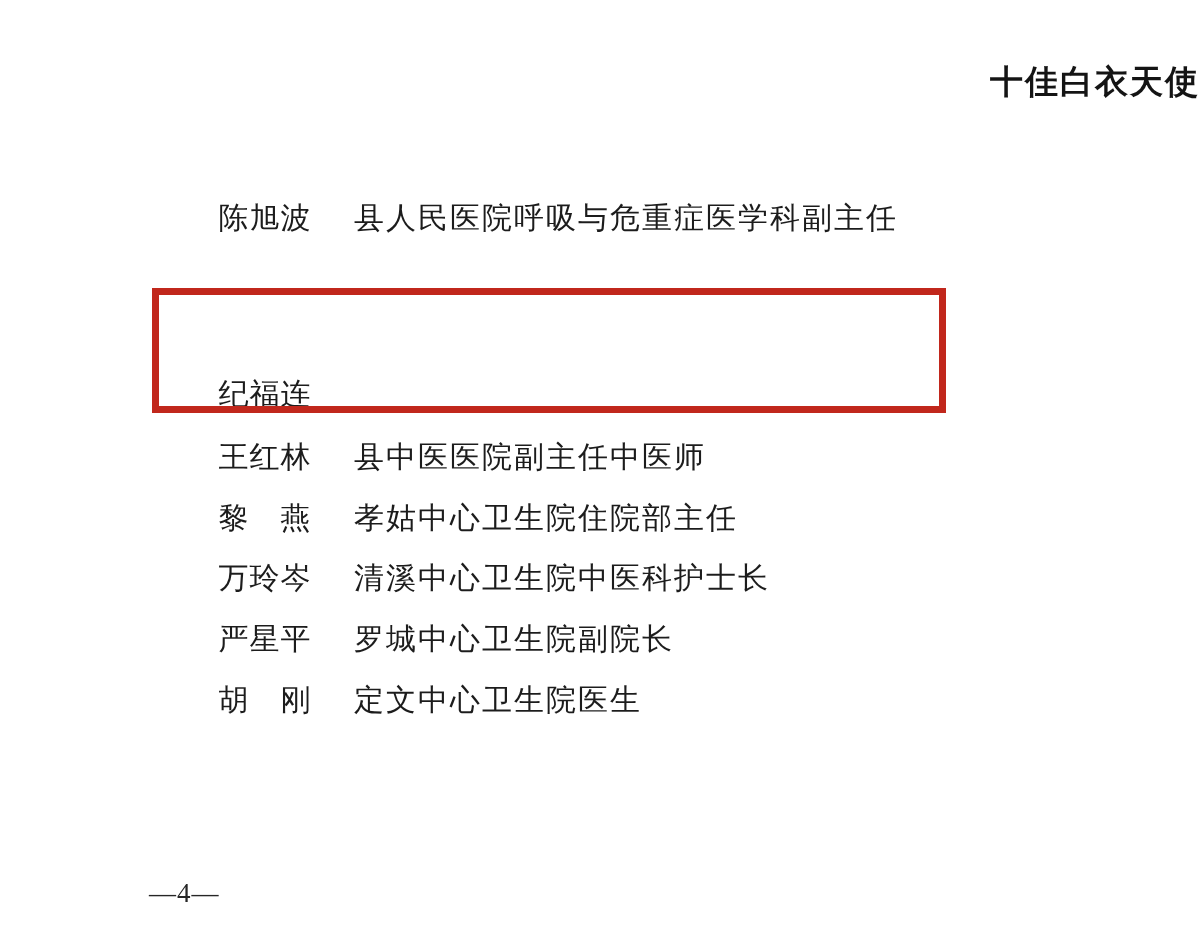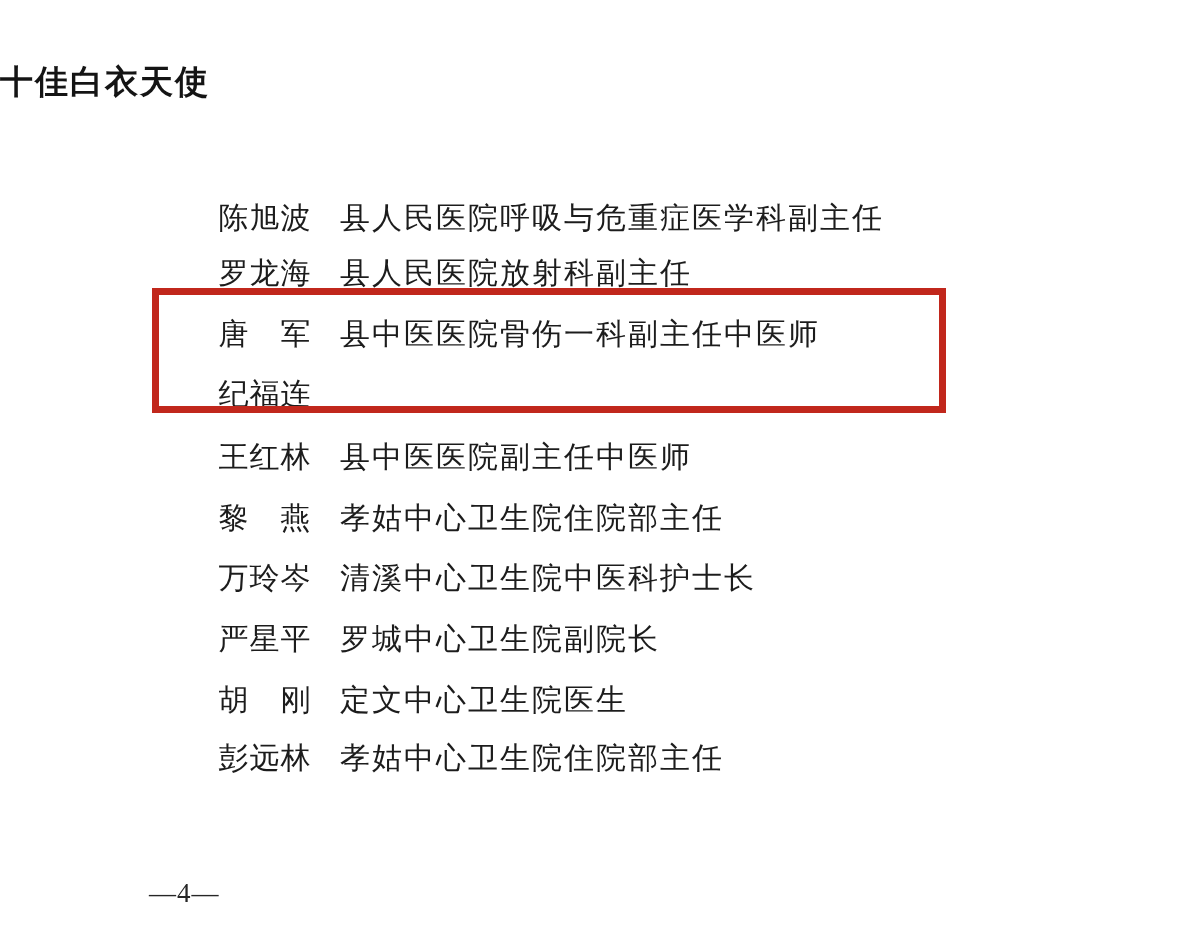--- a/index.html
+++ b/index.html
@@ -13,21 +13,21 @@
     height: 949px;
     overflow: hidden;
     font-family: "Liberation Serif", serif;
     color: #1c1c1c;
   }
   .doc-title {
     position: absolute;
     top: 60px;
     left: 0;
     width: 1200px;
-    text-align: left;
+    text-align: right;
     font-family: "Liberation Sans", sans-serif;
     font-weight: bold;
     font-size: 33px;
     letter-spacing: 2px;
     color: #141414;
   }
   .entries {
     position: absolute;
     left: 0;
     top: 8px;
@@ -45,21 +45,21 @@
     display: flex;
     align-items: center;
   }
   .entry-name {
     display: inline-block;
     width: 100px;
     letter-spacing: 1px;
   }
   .entry-position {
     display: inline-block;
-    margin-left: 25px;
+    margin-left: 39px;
     letter-spacing: 2px;
   }
   .highlight-box {
     position: absolute;
     left: 152px;
     top: 288px;
     width: 794px;
     height: 125px;
     border: 7px solid #c1271c;
     box-sizing: border-box;
@@ -77,28 +77,20 @@
 </head>
 <body>
 
 <div class="doc-title">十佳白衣天使</div>
 
 <div class="entries">
   <div class="entry-row" style="top:194px">
     <span class="entry-name">陈旭波</span>
     <span class="entry-position">县人民医院呼吸与危重症医学科副主任</span>
   </div>
-  <div class="entry-row" style="top:249px">
-    <span class="entry-name">罗龙海</span>
-    <span class="entry-position">县人民医院放射科副主任</span>
-  </div>
-  <div class="entry-row" style="top:310px">
-    <span class="entry-name">唐　军</span>
-    <span class="entry-position">县中医医院骨伤一科副主任中医师</span>
-  </div>
   <div class="entry-row" style="top:370px">
     <span class="entry-name">纪福连</span>
   </div>
   <div class="entry-row" style="top:433px">
     <span class="entry-name">王红林</span>
     <span class="entry-position">县中医医院副主任中医师</span>
   </div>
   <div class="entry-row" style="top:494px">
     <span class="entry-name">黎　燕</span>
     <span class="entry-position">孝姑中心卫生院住院部主任</span>
@@ -108,21 +100,17 @@
     <span class="entry-position">罗城中心卫生院副院长</span>
   </div>
   <div class="entry-row" style="top:554px">
     <span class="entry-name">万玲岑</span>
     <span class="entry-position">清溪中心卫生院中医科护士长</span>
   </div>
   <div class="entry-row" style="top:676px">
     <span class="entry-name">胡　刚</span>
     <span class="entry-position">定文中心卫生院医生</span>
   </div>
-  <div class="entry-row" style="top:734px">
-    <span class="entry-name">彭远林</span>
-    <span class="entry-position">孝姑中心卫生院住院部主任</span>
-  </div>
 </div>
 
 <div class="highlight-box"></div>
 
 <div class="page-number">—4—</div>
 
 </body></html>

